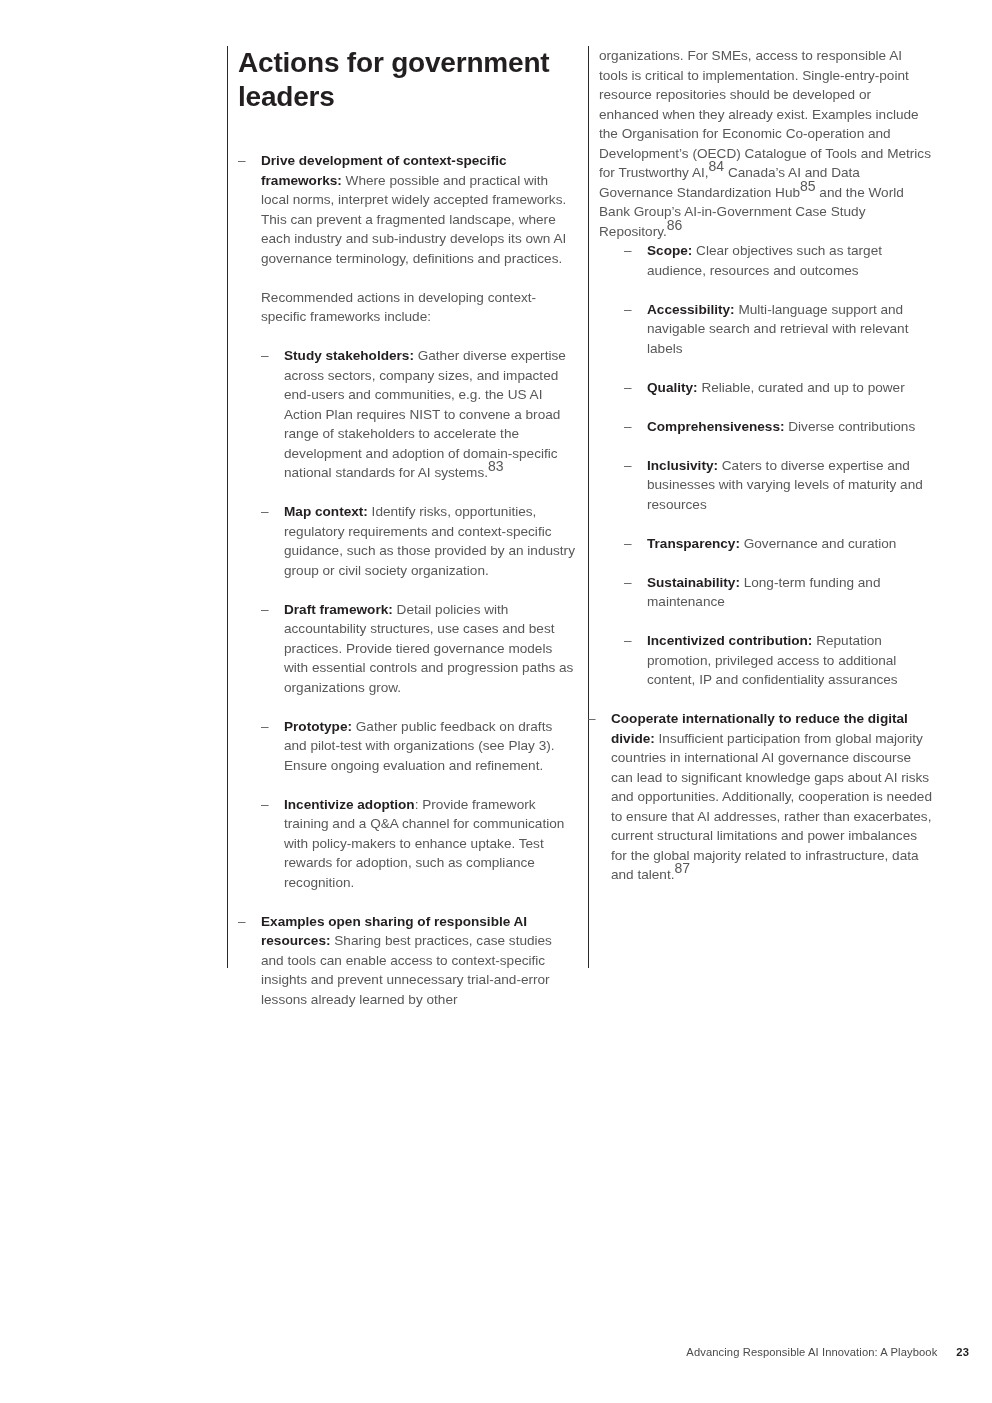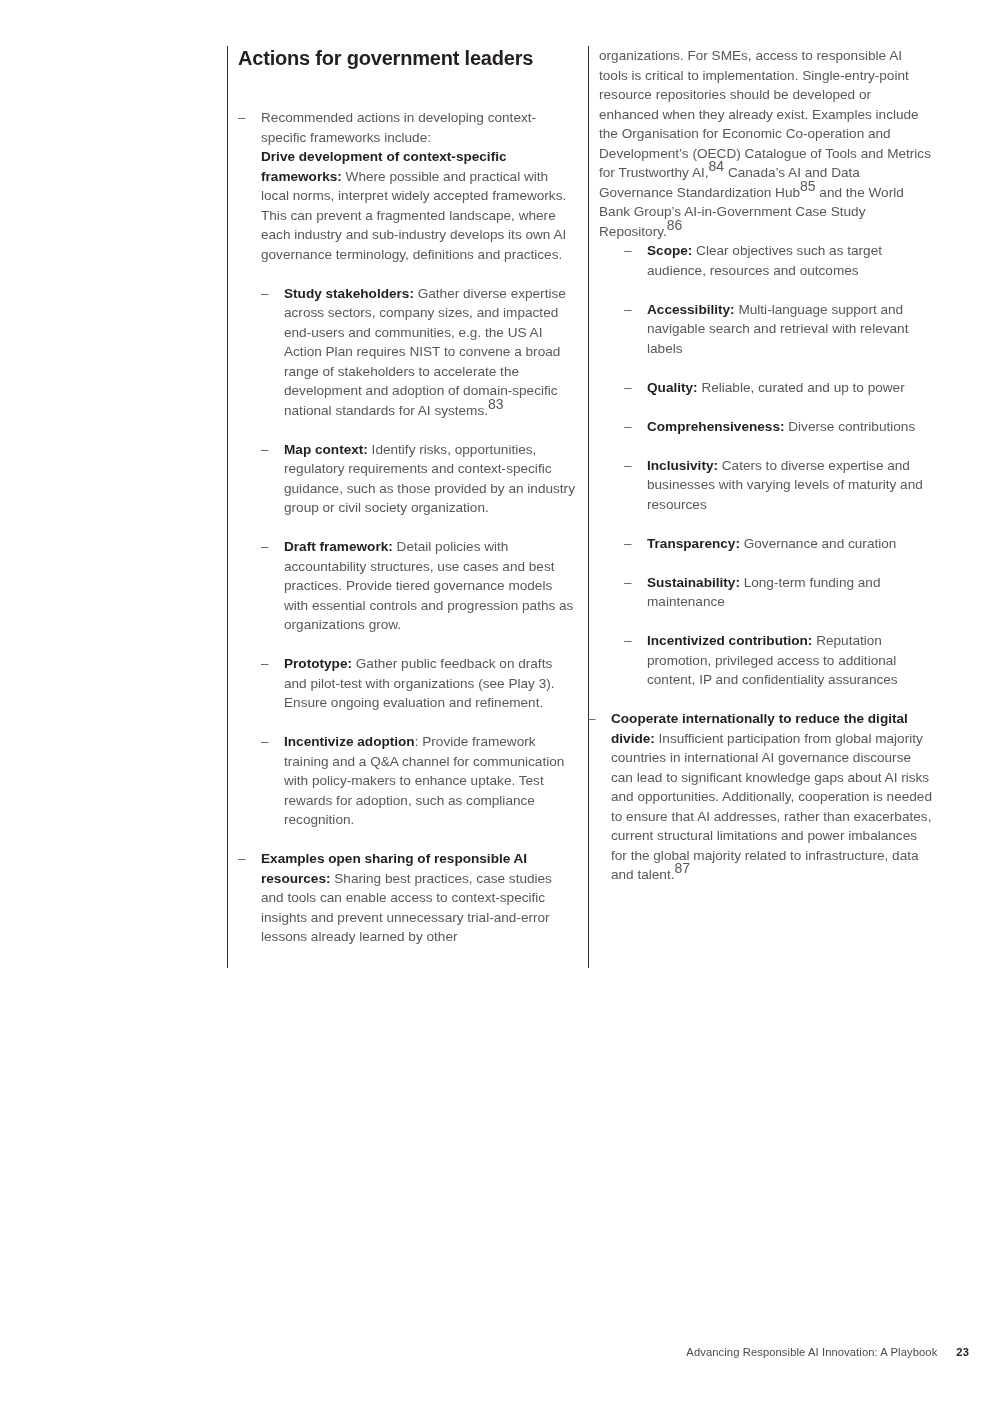--- a/index.html
+++ b/index.html
@@ -32,21 +32,21 @@
 
   
   .column {
     position: absolute;
     top: 46px;
   }
   .col-a { left: 238px; width: 340px; }
   .col-b { left: 599px; width: 333px; }
 
   h1.title {
-    font-size: 20px;
+    font-size: 28px;
     font-weight: bold;
     letter-spacing: -0.2px;
     color: #231f20;
     margin: 0 0 38px 0;
     line-height: 1.2;
   }
 
   p.body,
   .bullet .btext {
     font-size: 13.6px;
@@ -119,23 +119,23 @@
 
   <div class="col-rule rule-left"></div>
   <div class="col-rule rule-mid"></div>
 
   <div class="column col-a">
 
     <h1 class="title">Actions for government leaders</h1>
 
     <div class="bullet">
       <span class="dash">–</span>
+      <p class="btext"><span class="b">Drive development of context-specific frameworks:</span><span> Where possible and practical with local norms, interpret widely accepted frameworks. This can prevent a fragmented landscape, where each industry and sub-industry develops its own AI governance terminology, definitions and practices.</span></p>
+
       <p class="btext" style="margin-top:19.5px">Recommended actions in developing context-specific frameworks include:</p>
-
-      <p class="btext"><span class="b">Drive development of context-specific frameworks:</span><span> Where possible and practical with local norms, interpret widely accepted frameworks. This can prevent a fragmented landscape, where each industry and sub-industry develops its own AI governance terminology, definitions and practices.</span></p>
 
       <div class="sublist">
 
         <div class="bullet">
           <span class="dash">–</span>
           <p class="btext"><span class="b">Study stakeholders:</span><span> Gather diverse expertise across sectors, company sizes, and impacted end-users and communities, e.g. the US AI Action Plan requires NIST to convene a broad range of stakeholders to accelerate the development and adoption of domain-specific national standards for AI systems.</span><sup>83</sup></p>
         </div>
 
         <div class="bullet">
           <span class="dash">–</span>

